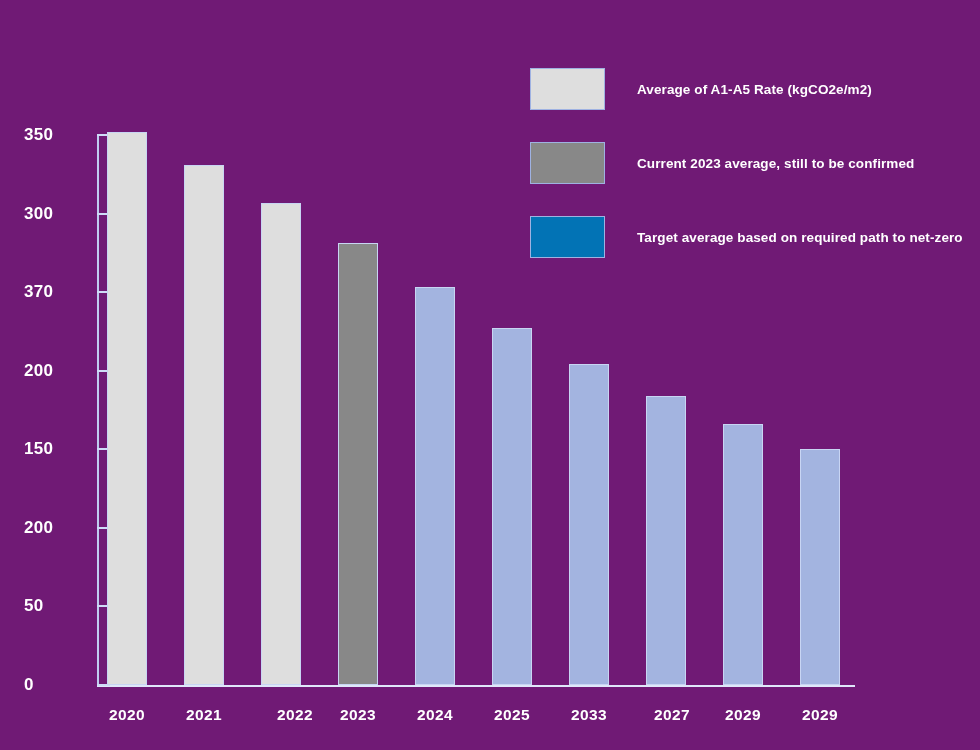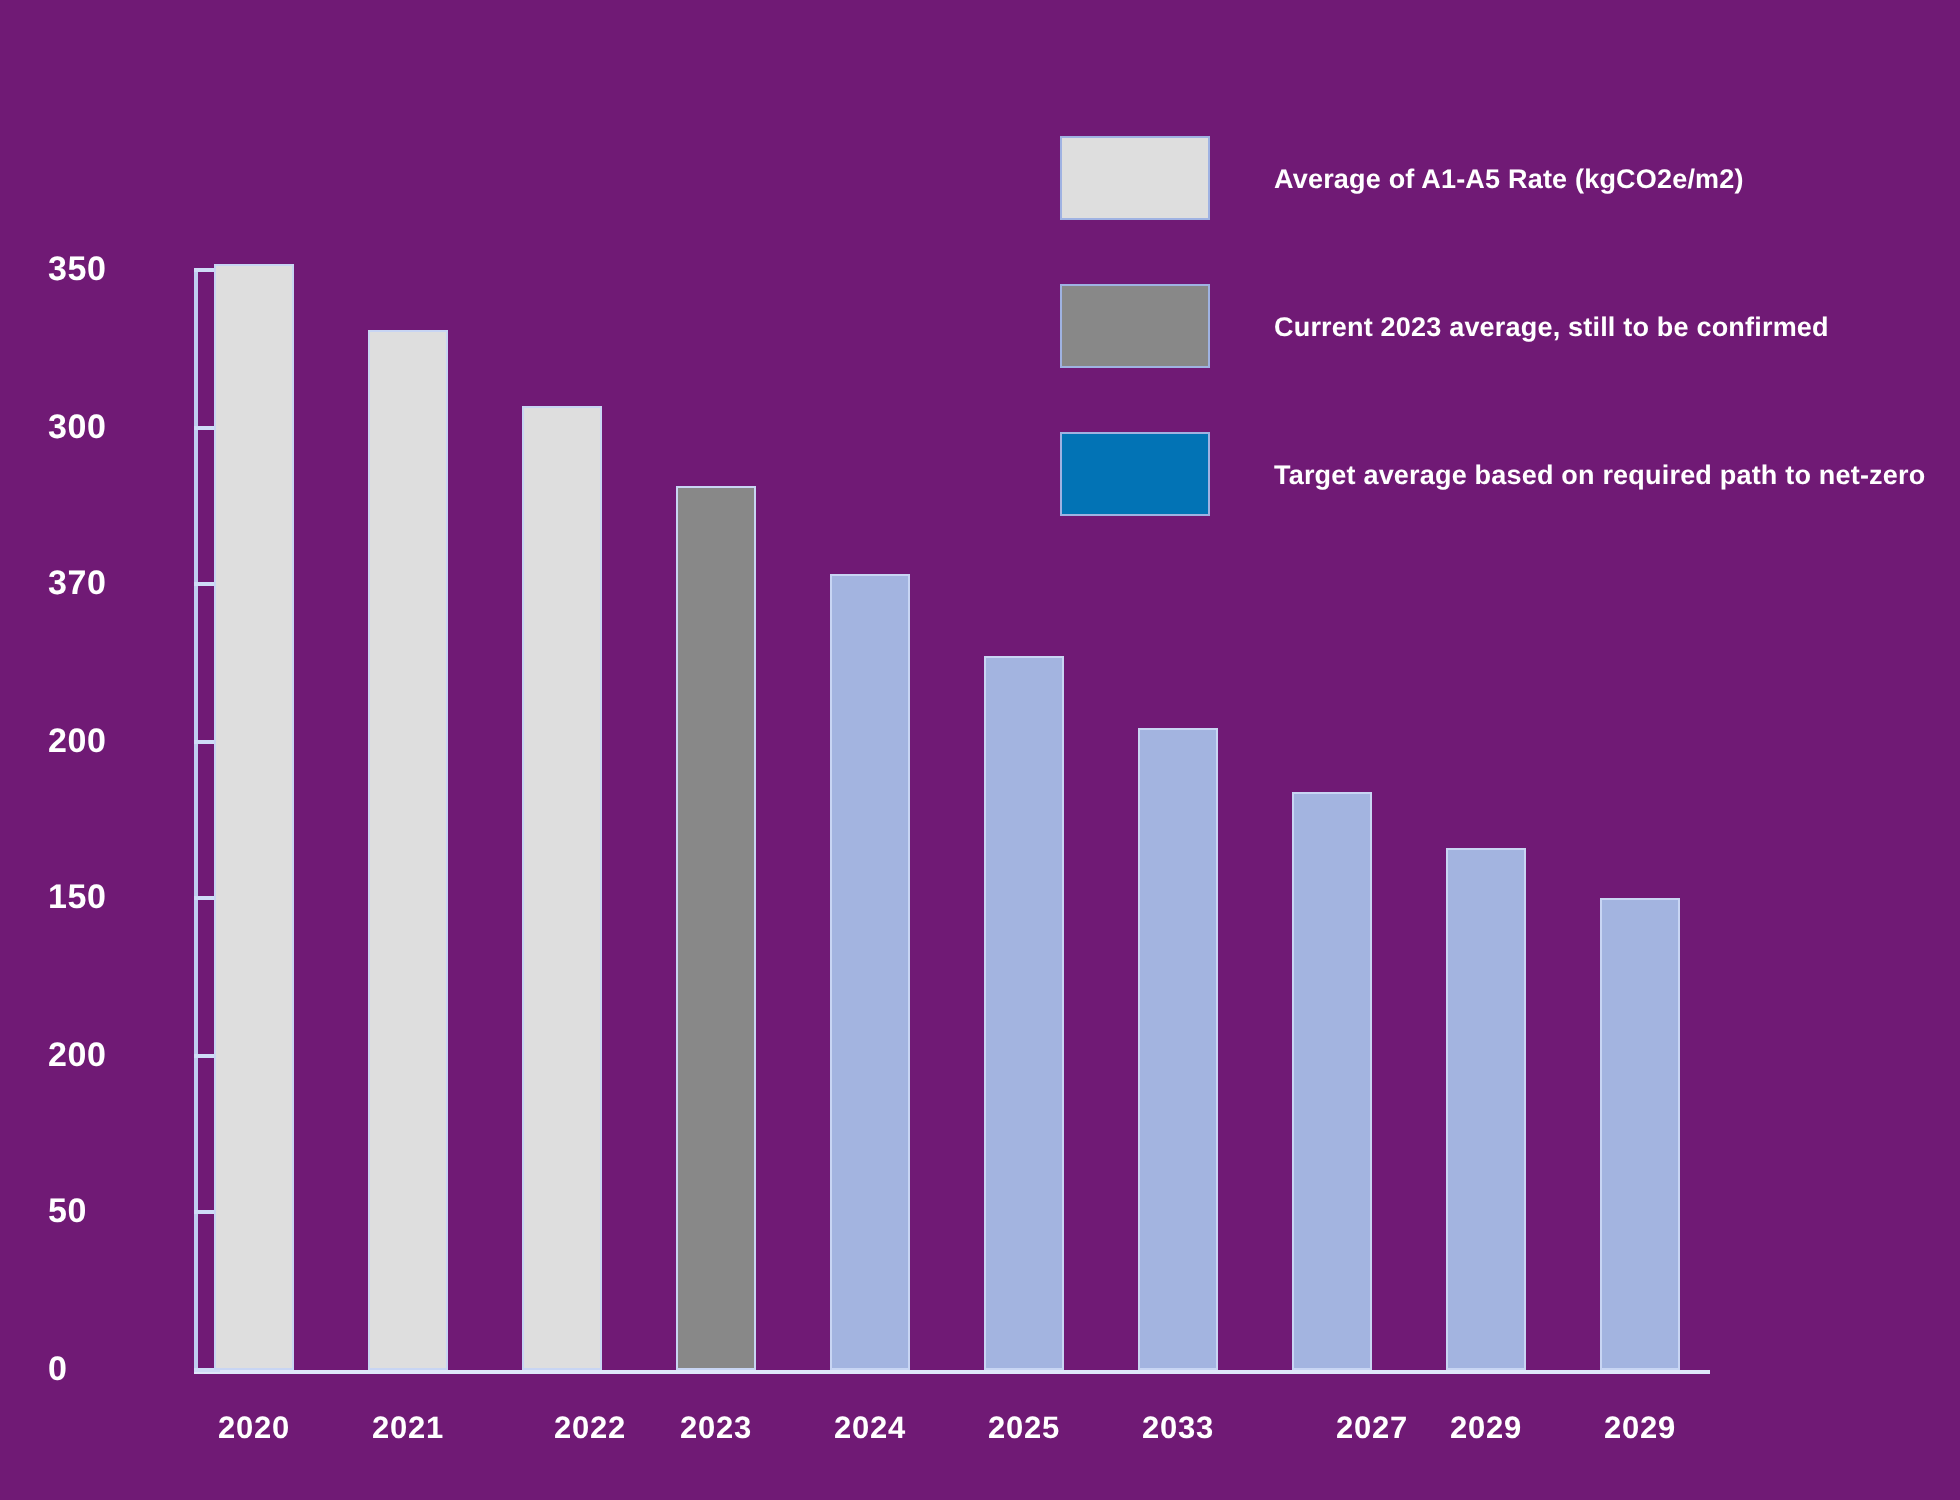--- a/index.html
+++ b/index.html
@@ -187,19 +187,19 @@
         <div class="bar" title="2029: 150" style="left: 800px; width: 40px; top: 449.286px; height: 235.714px; background: rgb(163, 180, 224);"></div>
       </div>
     <div id="xlabels">
         <div class="xtick-label" style="left: 127px;">2020</div>
         <div class="xtick-label" style="left: 204px;">2021</div>
         <div class="xtick-label" style="left: 295px;">2022</div>
         <div class="xtick-label" style="left: 358px;">2023</div>
         <div class="xtick-label" style="left: 435px;">2024</div>
         <div class="xtick-label" style="left: 512px;">2025</div>
         <div class="xtick-label" style="left: 589px;">2033</div>
-        <div class="xtick-label" style="left: 686px;">2027</div>
+        <div class="xtick-label" style="left: 672px;">2027</div>
         <div class="xtick-label" style="left: 743px;">2029</div>
         <div class="xtick-label" style="left: 820px;">2029</div>
       </div>
   </div>
 
 </div>
 
 </body></html>

